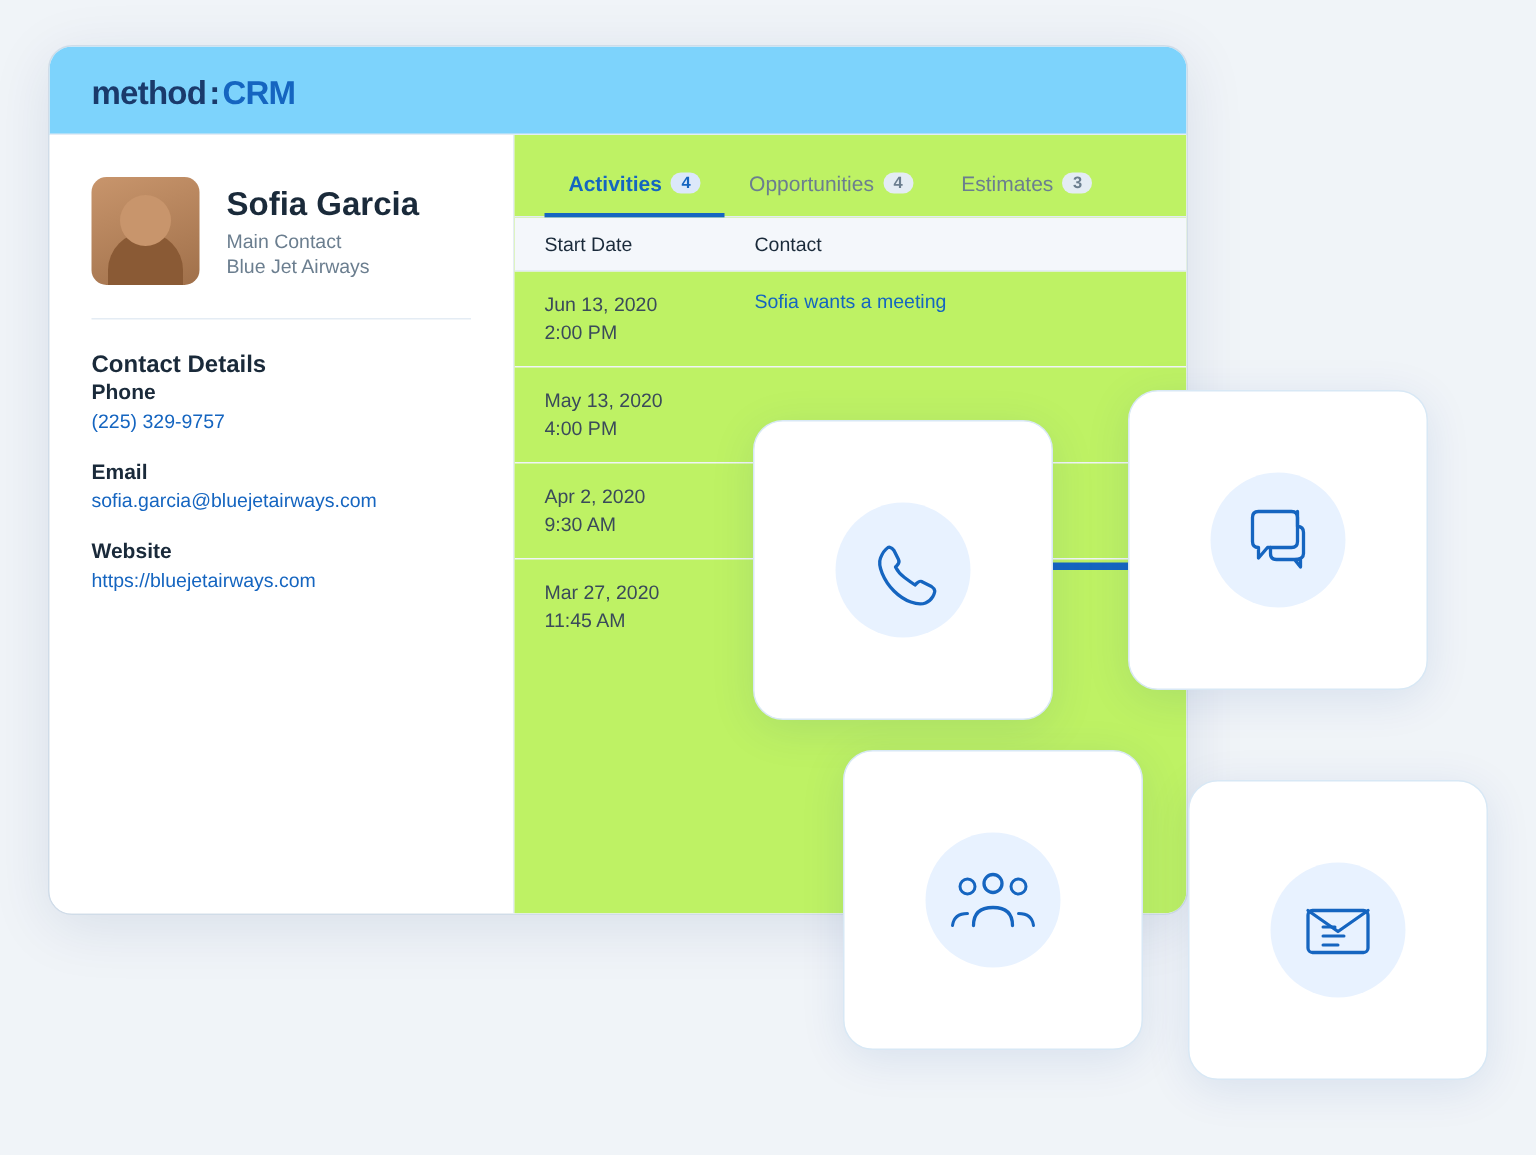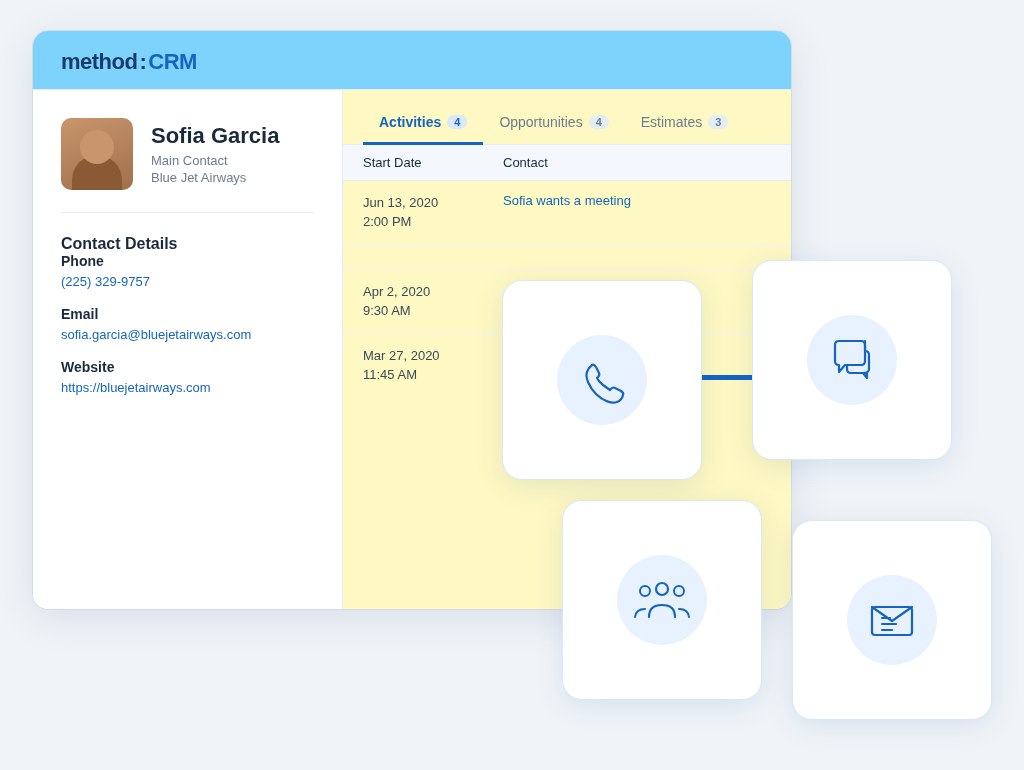--- a/index.html
+++ b/index.html
@@ -126,21 +126,21 @@
       font-size: 13px;
       color: #1565c0;
       text-decoration: none;
     }
 
     
     .right-panel {
       flex: 1;
       display: flex;
       flex-direction: column;
-      background: #fef9c3;
+      background: #bef264;
     }
 
     .tabs-bar {
       display: flex;
       align-items: center;
       padding: 16px 20px 0 20px;
       border-bottom: 1.5px solid #e4ecf4;
       gap: 0;
     }
 
@@ -380,20 +380,21 @@
           <div class="table-header">
             <div class="table-header-cell">Start Date</div>
             <div class="table-header-cell">Contact</div>
           </div>
 
           <div class="table-row">
             <div class="cell-date">Jun 13, 2020<br>2:00 PM</div>
             <div class="cell-comment">Sofia wants a meeting</div>
           </div>
           <div class="table-row">
+            <div class="cell-date">May 13, 2020<br>4:00 PM</div>
             <div class="cell-comment"></div>
           </div>
           <div class="table-row">
             <div class="cell-date">Apr 2, 2020<br>9:30 AM</div>
             <div class="cell-comment"></div>
           </div>
           <div class="table-row">
             <div class="cell-date">Mar 27, 2020<br>11:45 AM</div>
             <div class="cell-comment">Phone call</div>
           </div>

